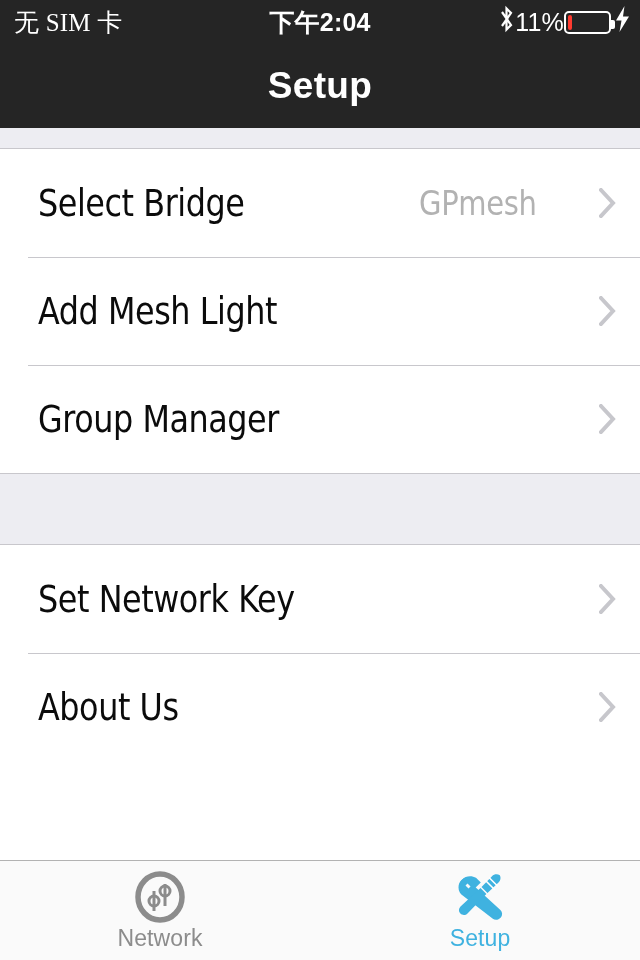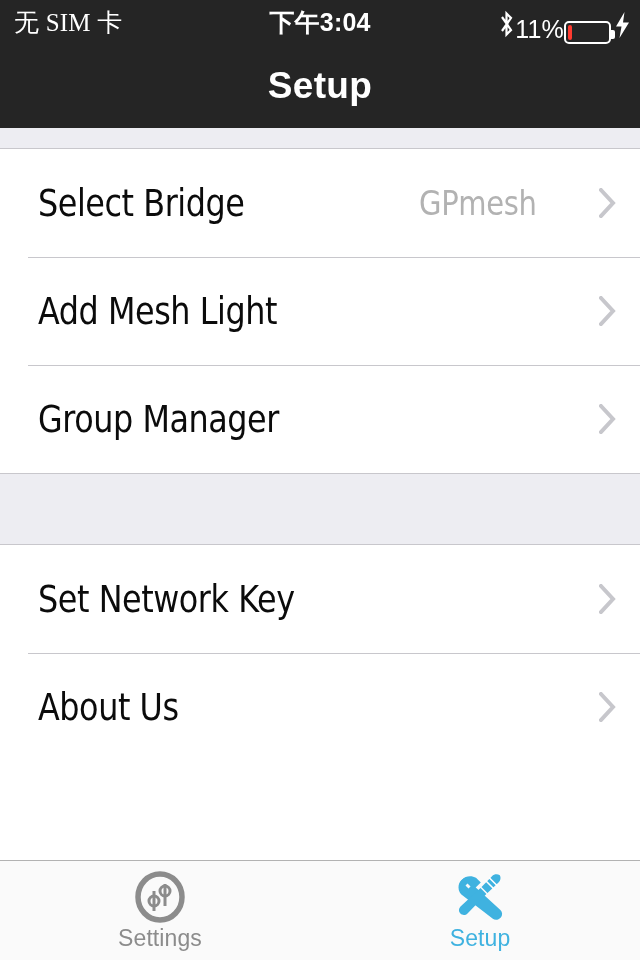--- a/index.html
+++ b/index.html
@@ -55,21 +55,21 @@
     justify-content: center;
     font-weight: bold;
     white-space: nowrap;
   }
   .sb-right {
     position: absolute;
     right: 10px;
     top: 0;
     height: 44px;
     display: flex;
-    align-items: flex-end;
+    align-items: center;
     gap: 0;
     white-space: nowrap;
   }
   .bt-icon { display: block; }
   .sb-battery-pct {
     font-size: 25px;
     font-weight: 500;
   }
   .battery {
     position: relative;
@@ -222,21 +222,21 @@
 </head>
 <body>
 
 <div class="phone">
 
   <div class="statusbar">
     <div class="sb-left">
       <span>无 SIM 卡</span>
     </div>
     <div class="sb-center">
-      <span>下午3:04</span>
+      <span>下午2:04</span>
     </div>
     <div class="sb-right">
       <span class="bt-icon">
         <svg width="17" height="28" viewBox="0 0 17 28">
           <path d="M4 7 L13 20 L8.5 24.5 L8.5 3.5 L13 8 L4 21" fill="none" stroke="#ffffff" stroke-width="2.2" stroke-linejoin="miter" stroke-linecap="butt"></path>
         </svg>
       </span>
       <span class="sb-battery-pct">11%</span>
       <span class="battery">
         <span class="battery-fill" style="width: 11%; background: rgb(255, 59, 48);"></span>
@@ -325,21 +325,21 @@
     <div class="tab">
       <span class="tab-icon">
         <svg width="52" height="52" viewBox="0 0 52 52">
           <ellipse cx="26" cy="26" rx="22" ry="23" fill="none" stroke="#8C8C8C" stroke-width="5.5"></ellipse>
           <line x1="20" y1="20" x2="20" y2="40" stroke="#8C8C8C" stroke-width="3"></line>
           <circle cx="20" cy="30" r="5" fill="none" stroke="#8C8C8C" stroke-width="3"></circle>
           <line x1="31" y1="13" x2="31" y2="35" stroke="#8C8C8C" stroke-width="3"></line>
           <circle cx="31" cy="20" r="5" fill="none" stroke="#8C8C8C" stroke-width="3"></circle>
         </svg>
       </span>
-      <span class="tab-label">Settings</span>
+      <span class="tab-label">Network</span>
     </div>
 
 
     <div class="tab active">
       <span class="tab-icon">
         <svg width="52" height="52" viewBox="0 0 52 52">
 
           <path d="M15.5 6 C9 6 4.5 10.5 4.5 16.5 C4.5 20 6.2 23 9 24.8 L38.5 47.5 C41 49.4 44.5 49 46.6 46.7 C48.7 44.4 48.6 41 46.4 38.9 L18.5 13.6 L18.5 13.6 L14.5 17.6 L9.5 12.6 L13.5 8.6 Z" fill="#3FB2E0"></path>
           <path d="M16 5.2 C10 5.2 5.2 10 5.2 16 C5.2 17.4 5.5 18.8 6 20 L13.5 12.5 L19.6 18.6 L26.8 11.4 L22 6.8 C20.3 5.8 18.2 5.2 16 5.2 Z" fill="#3FB2E0"></path>
 

